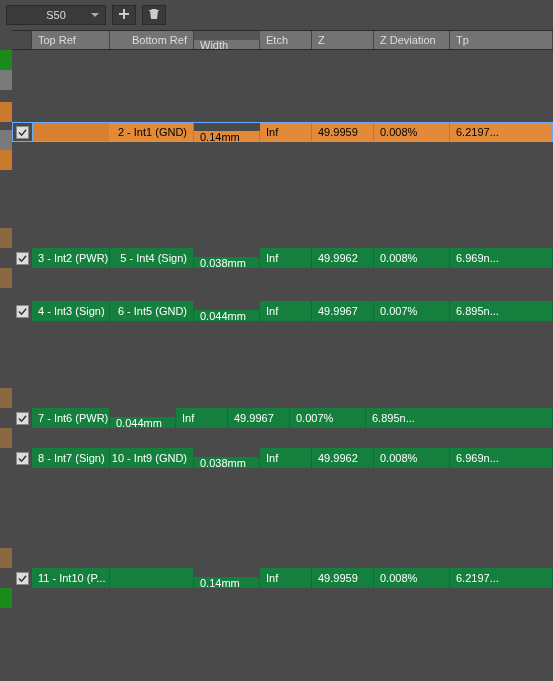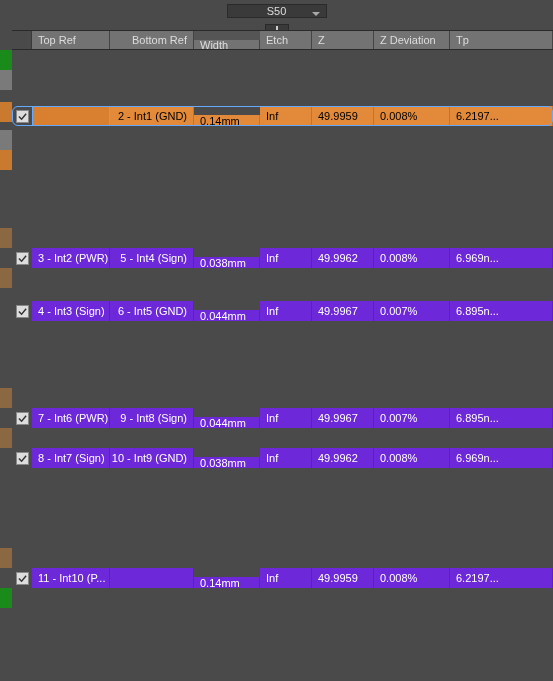--- a/index.html
+++ b/index.html
@@ -13,21 +13,20 @@
     overflow: hidden;
     position: relative;
   }
   .toolbar {
     height: 30px;
     display: flex;
     align-items: center;
     padding: 4px 6px;
     gap: 6px;
     background: #4a4a4a;
-    flex-direction: column;
   }
   .dropdown {
     width: 100px;
     height: 20px;
     background: #3a3a3a;
     border: 1px solid #2a2a2a;
     display: flex;
     align-items: center;
     justify-content: center;
     position: relative;
@@ -144,21 +143,21 @@
   .checkbox svg { width: 9px; height: 9px; }
   .row .cell {
     display: flex;
     align-items: center;
     padding: 0 6px;
     border-right: 1px solid rgba(0,0,0,0.15);
     overflow: hidden;
     white-space: nowrap;
     text-overflow: ellipsis;
   }
-  .row.brown .cell { background: #6d28d9; color: #fff; }
+  .row.brown .cell { background: #15803d; color: #fff; }
   .row.orange .cell { background: #e28a3a; color: #000; }
   .row.orange .cell.sel {
     background: #d87f30;
     outline: 1px solid #66aaff;
     outline-offset: -1px;
   }
   .row.selected-outline {
     outline: 1px solid #66aaff;
     outline-offset: -1px;
   }
@@ -220,21 +219,21 @@
           <span>Z</span>
         </div>
       <div class="hcell col-zdev">
           <span>Z Deviation</span>
         </div>
       <div class="hcell col-tp">
           <span>Tp</span>
         </div>
     </div>
     <div class="rows" id="rows">
-        <div class="row orange selected-outline" style="top: 56px; border-radius: 6px;">
+        <div class="row orange selected-outline" style="top: 72px;">
           <div class="chk-col">
             <div class="checkbox">
               <svg viewBox="0 0 10 10">
                 <path d="M1 5l3 3 5-6" stroke="#333" stroke-width="1.6" fill="none"></path>
               </svg>
             </div>
           </div>
           <div class="cell col-top sel"></div>
           <div class="cell col-bot">2 - Int1 (GND)</div>
           <div class="cell col-width">0.14mm</div>
@@ -277,21 +276,20 @@
         </div>
         <div class="row brown" style="top: 358px;">
           <div class="chk-col">
             <div class="checkbox">
               <svg viewBox="0 0 10 10">
                 <path d="M1 5l3 3 5-6" stroke="#333" stroke-width="1.6" fill="none"></path>
               </svg>
             </div>
           </div>
           <div class="cell col-top">7 - Int6 (PWR)</div>
-          <div class="cell col-bot">9 - Int8 (Sign)</div>
           <div class="cell col-width">0.044mm</div>
           <div class="cell col-etch">Inf</div>
           <div class="cell col-z">49.9967</div>
           <div class="cell col-zdev">0.007%</div>
           <div class="cell col-tp">6.895n...</div>
         </div>
         <div class="row brown" style="top: 398px;">
           <div class="chk-col">
             <div class="checkbox">
               <svg viewBox="0 0 10 10">

